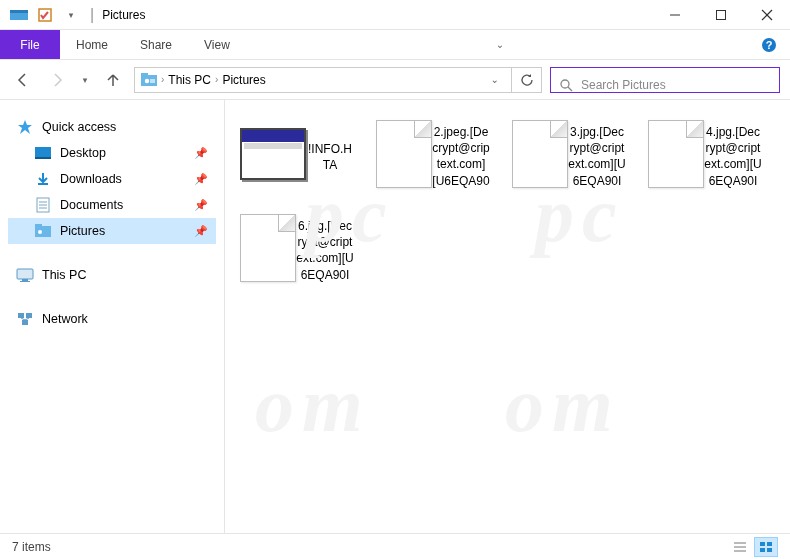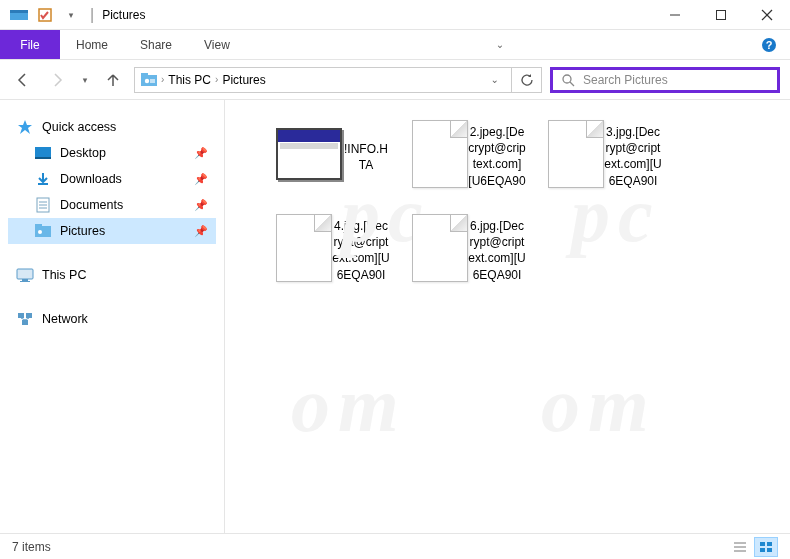--- a/index.html
+++ b/index.html
@@ -22,24 +22,24 @@
 
 
 .navbar { height: 40px; background: #fff; border-bottom: 1px solid #e5e5e5; display: flex; align-items: center; padding: 0 10px; gap: 8px; }
 .nav-btn { width: 26px; height: 26px; display: flex; align-items: center; justify-content: center; color: #666; font-size: 14px; }
 .nav-btn.disabled { color: #ccc; }
 .breadcrumb-box { flex: 1; height: 26px; border: 1px solid #ccc; display: flex; align-items: center; padding: 0 6px; font-size: 12px; gap: 4px; }
 .bc-seg { color: #000; }
 .bc-chev { color: #888; font-size: 10px; }
 .bc-dropdown { margin-left: auto; color: #666; font-size: 10px; padding: 0 6px; }
 .refresh-box { width: 30px; height: 26px; border: 1px solid #ccc; border-left: none; margin-left: -8px; display: flex; align-items: center; justify-content: center; color: #555; }
-.search-box { width: 230px; height: 26px; border: 3px solid #6d28d9; display: flex; align-items: center; padding: 0 8px; font-size: 12px; color: #888; gap: 8px; }
-
-
-.main { display: flex; position: absolute; top: 100px; bottom: 26px; left: 0; right: 0; gap: 36px; }
+.search-box { width: 230px; height: 26px; border: 1px solid #6d28d9; display: flex; align-items: flex-end; padding: 0 8px; font-size: 12px; color: #888; gap: 8px; }
+
+
+.main { display: flex; position: absolute; top: 100px; bottom: 26px; left: 0; right: 0; }
 
 
 .sidebar { width: 225px; border-right: 1px solid #e5e5e5; padding: 14px 8px; font-size: 12.5px; overflow: hidden; }
 .side-section { margin-bottom: 18px; }
 .side-item { display: flex; align-items: center; height: 26px; padding: 0 8px; gap: 8px; color: #000; position: relative; }
 .side-item.header { font-weight: normal; }
 .side-item .pin { margin-left: auto; color: #888; font-size: 11px; }
 .side-item.selected { background: #cce8ff; }
 .side-item.selected::before { content:""; position:absolute; left:0; top:0; bottom:0; width:0; }
 .side-icon { width: 18px; height: 18px; display: flex; align-items: center; justify-content: center; font-size: 14px; }

